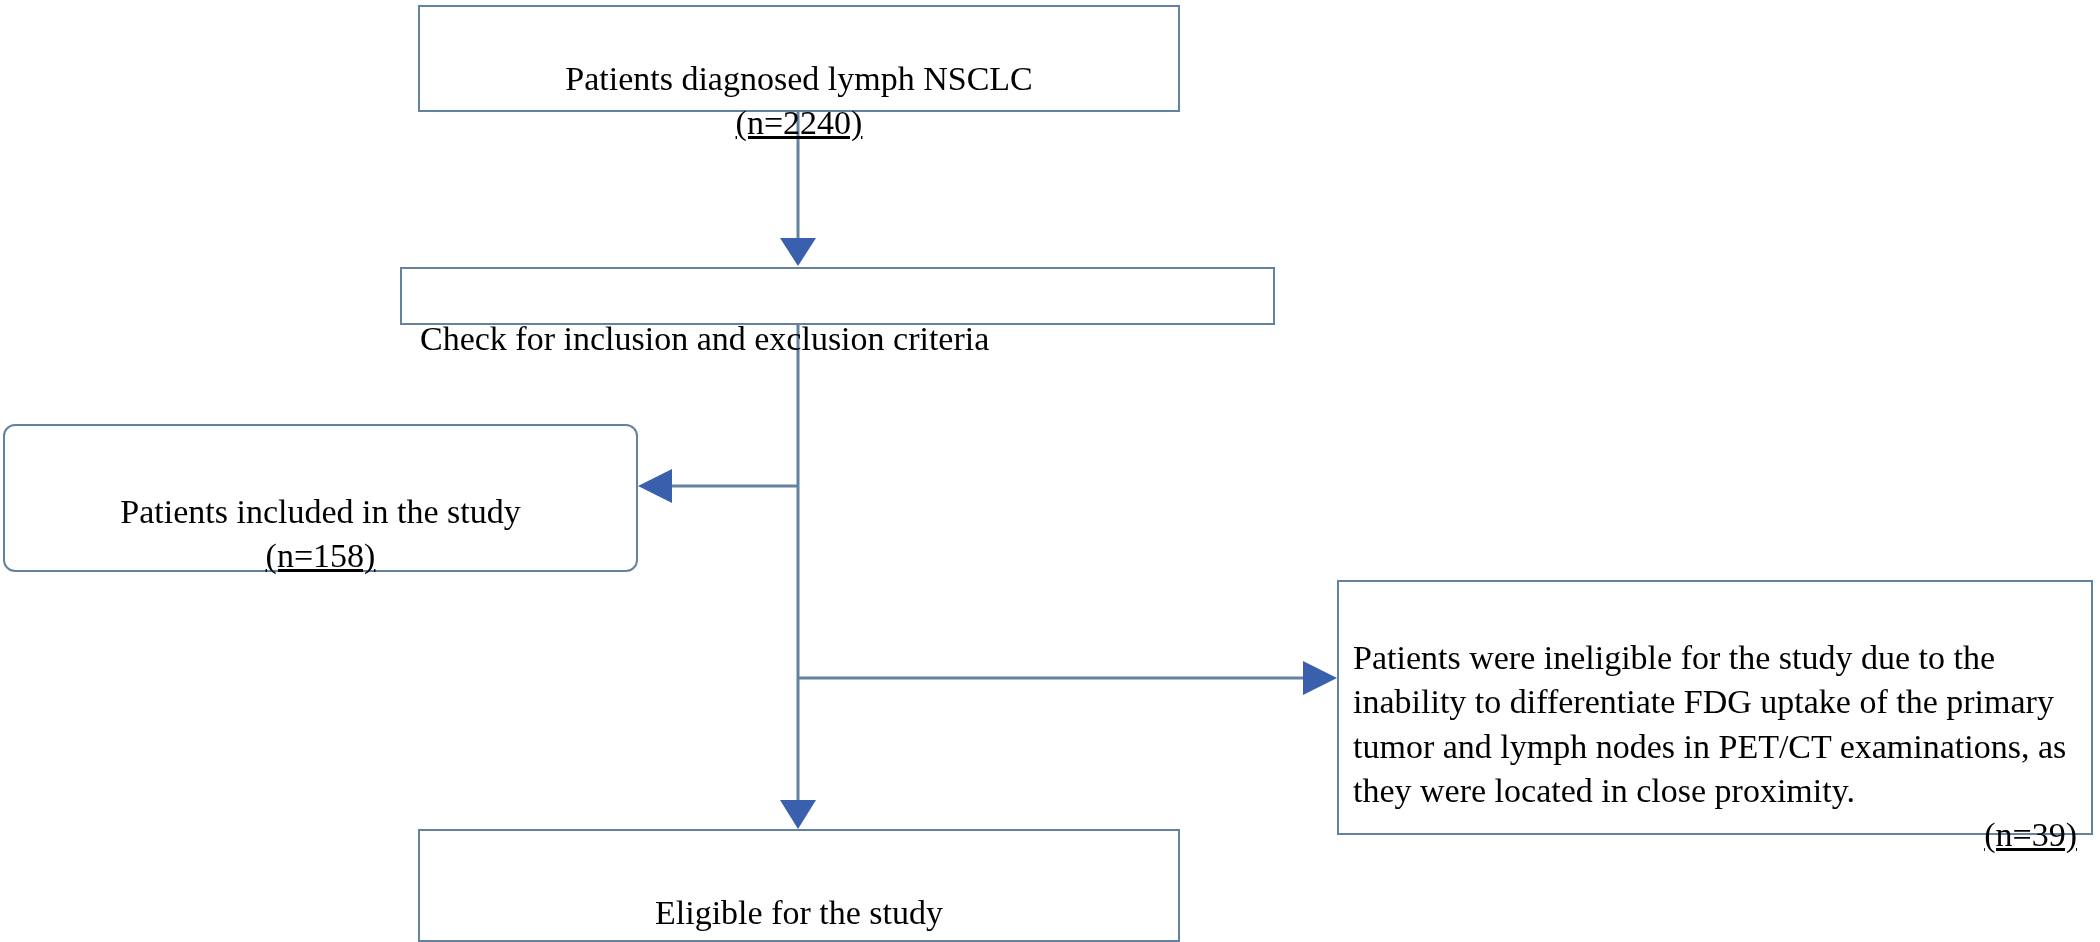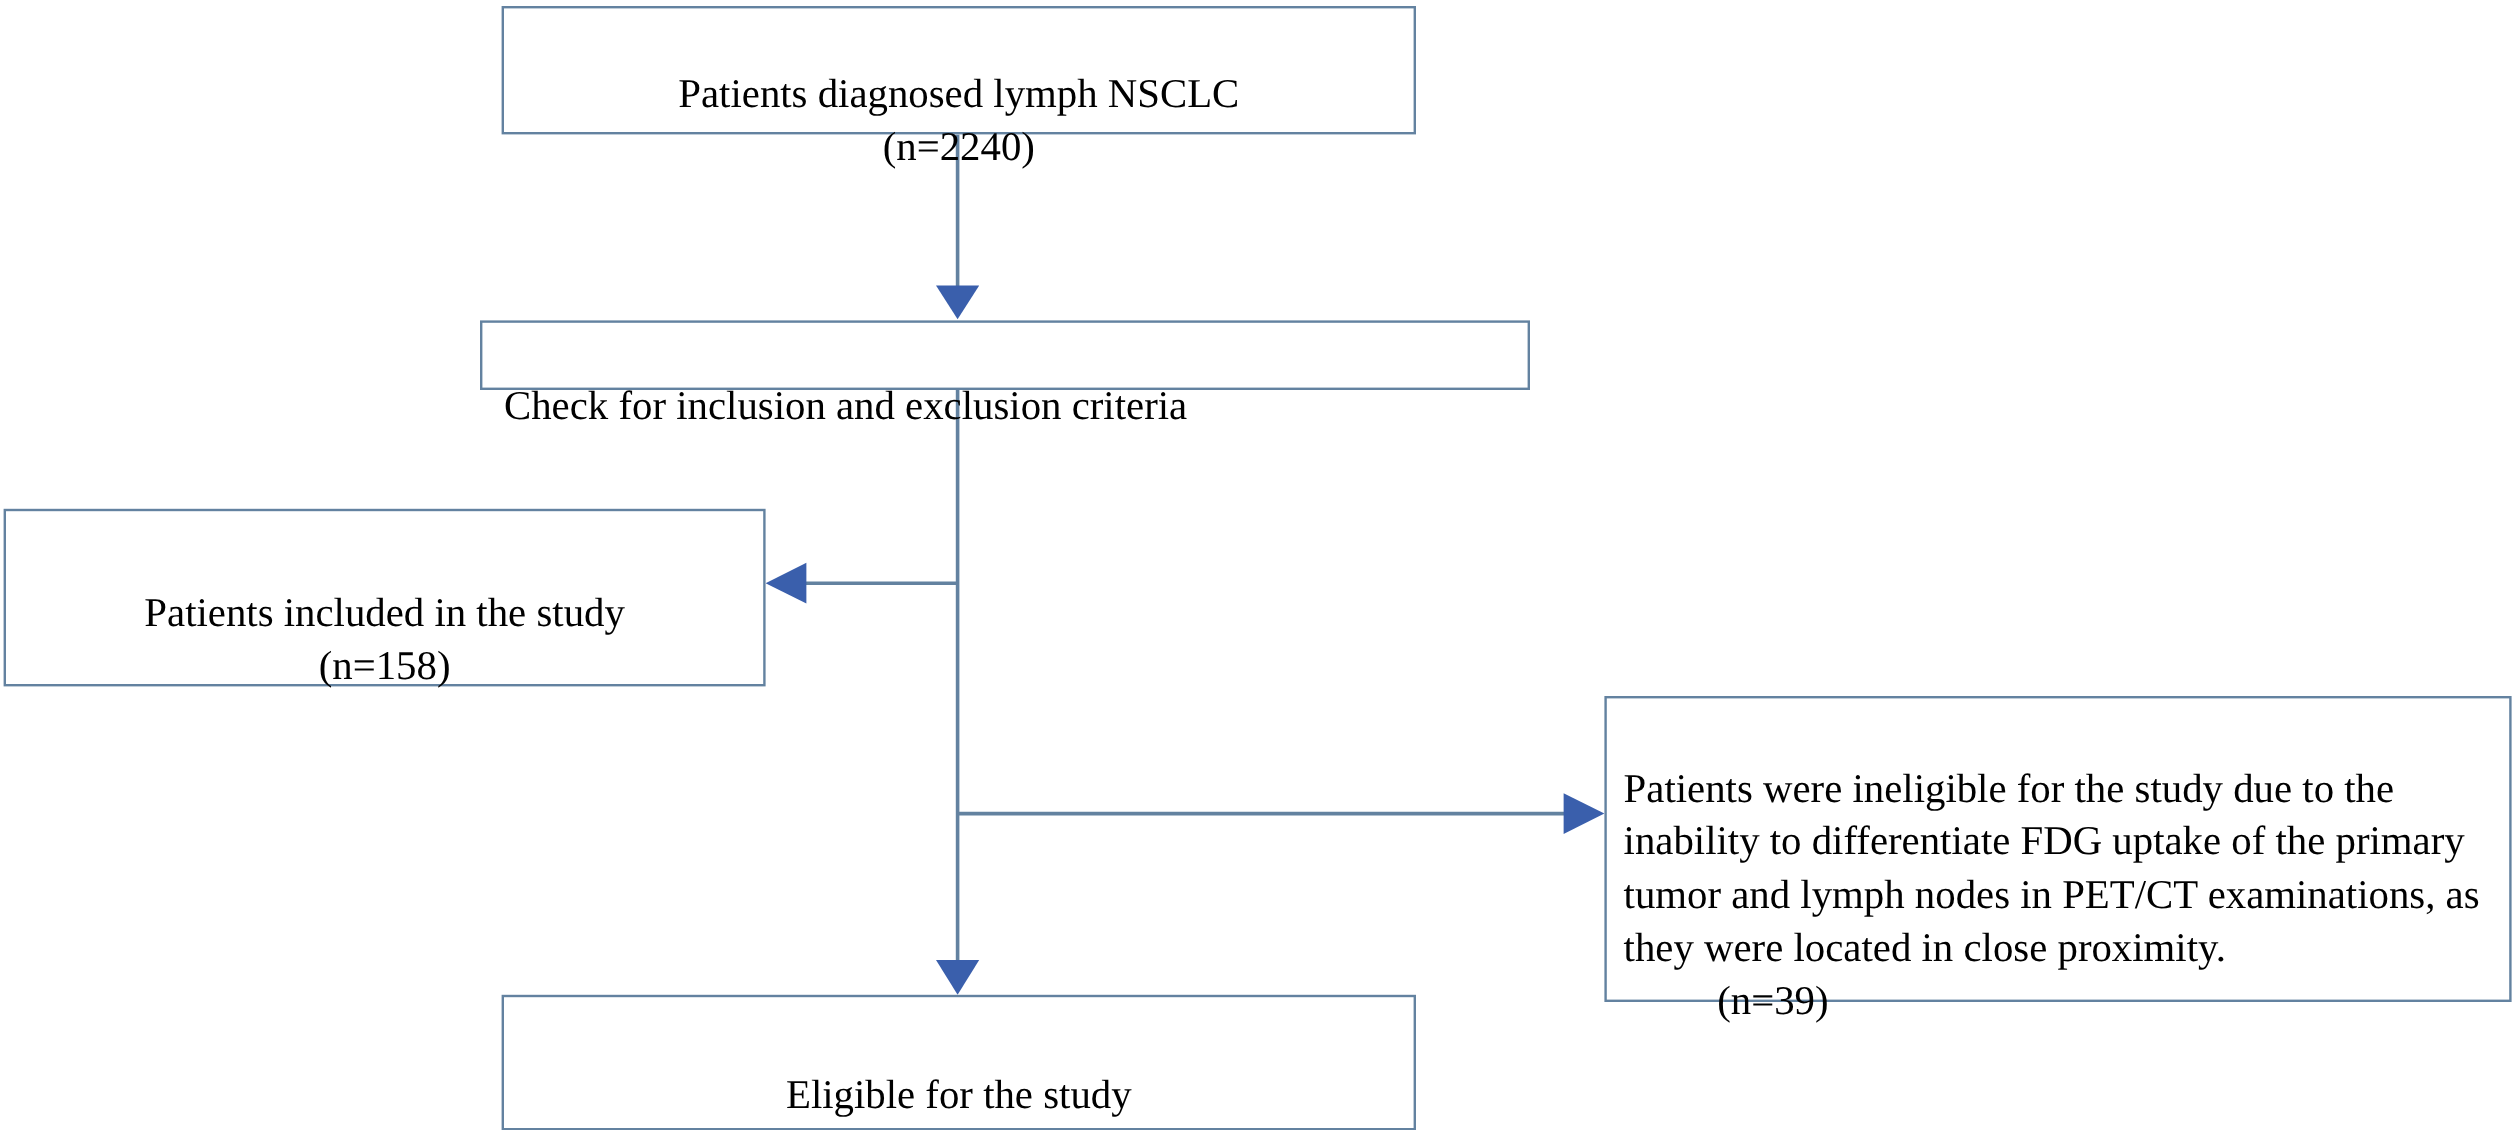--- a/index.html
+++ b/index.html
@@ -39,39 +39,41 @@
     left: 400px;  top: 267px;
     width: 875px; height: 58px;
     padding: 4px 0 4px 18px;
     text-align: left;
   }
   #node-included {
     left: 3px;    top: 424px;
     width: 635px; height: 148px;
     padding: 20px 14px 0 14px;
     text-align: center;
+    border-radius: 12px;
   }
   #node-ineligible {
     left: 1337px; top: 580px;
     width: 756px; height: 255px;
     padding: 10px 14px 0 14px;
     text-align: left;
   }
   #node-eligible {
     left: 418px;  top: 829px;
     width: 762px; height: 113px;
     padding: 16px 14px 0 14px;
     text-align: center;
   }
   .node .count {
     display: block;
     text-align: center;
+    text-decoration: underline;
   }
   #node-ineligible .count {
-    text-align: left;
+    text-align: right;
     padding-left: 78px;
   }
   
   #connectors {
     position: absolute;
     left: 0; top: 0;
     width: 2100px;
     height: 942px;
     pointer-events: none;
   }

